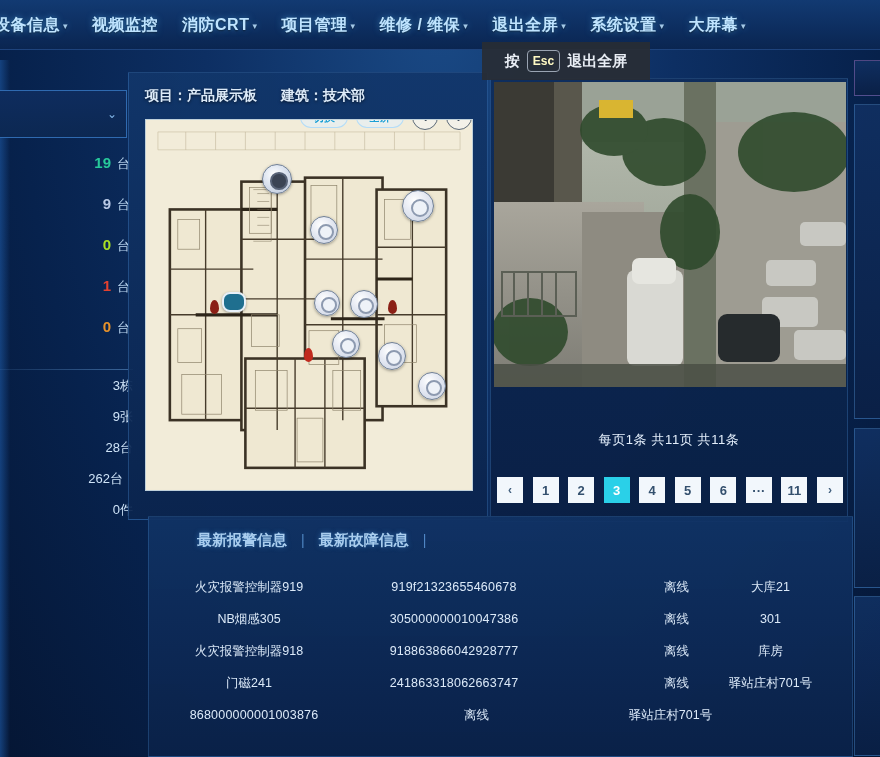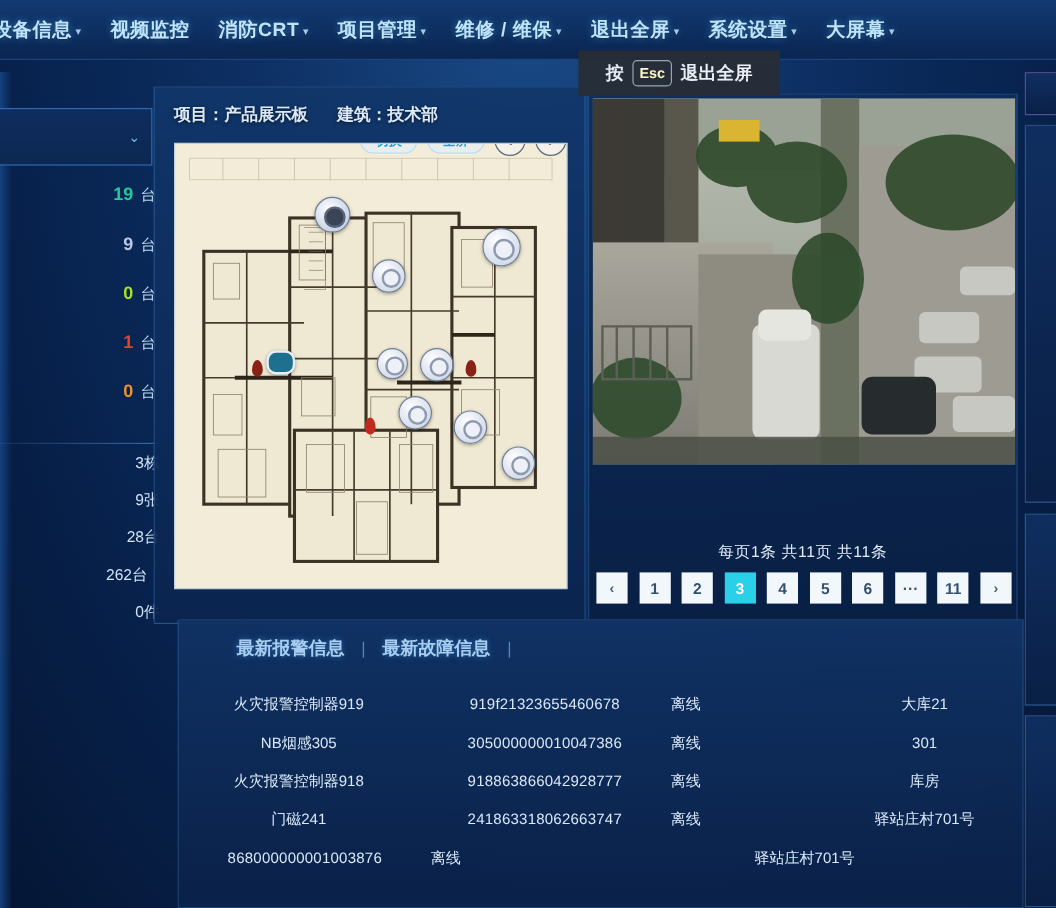--- a/index.html
+++ b/index.html
@@ -191,21 +191,21 @@
     background: #6f7a70;
   }
   #vf-scene { position: absolute; inset: 0; }
   #vf-time {
     position: absolute; right: 8px; top: 5px;
     color: rgba(235,240,245,.55); font-size: 9px;
     font-family: "DejaVu Sans Mono", monospace;
     letter-spacing: .5px;
   }
   #pager-info {
-    position: absolute; left: 0; right: 0; top: 372px;
+    position: absolute; left: 0; right: 0; top: 352px;
     text-align: center; color: #e3eefb; font-size: 13px;
     letter-spacing: .6px;
   }
   #pager {
     position: absolute; left: 6px; top: 398px;
     width: 346px;
     display: flex; align-items: center; justify-content: space-between;
   }
   .pg {
     width: 26px; height: 26px;
@@ -245,21 +245,21 @@
   .tab-sep { color: #4f86c4; font-size: 14px; }
   #rows { padding: 8px 0 0 0; }
   .row {
     display: flex; align-items: center;
     height: 32px;
     color: #dbe9f8; font-size: 12.5px;
     white-space: nowrap;
   }
   .c1 { width: 200px; text-align: center; }
   .c2 { width: 210px; text-align: center; letter-spacing: .2px; }
-  .c3 { width: 130px; text-align: left; font-family: Liberation Mono, monospace; }
+  .c3 { width: 130px; text-align: right; font-family: Liberation Mono, monospace; }
   .c4 { flex: 1; text-align: center; }
 
   
   #right-strip {
     position: absolute; right: 0; top: 60px;
     width: 32px; height: 697px; z-index: 10;
   }
   .rs-box {
     position: absolute; left: 6px; right: -6px;
     border: 1px solid rgba(90,160,230,.35);

